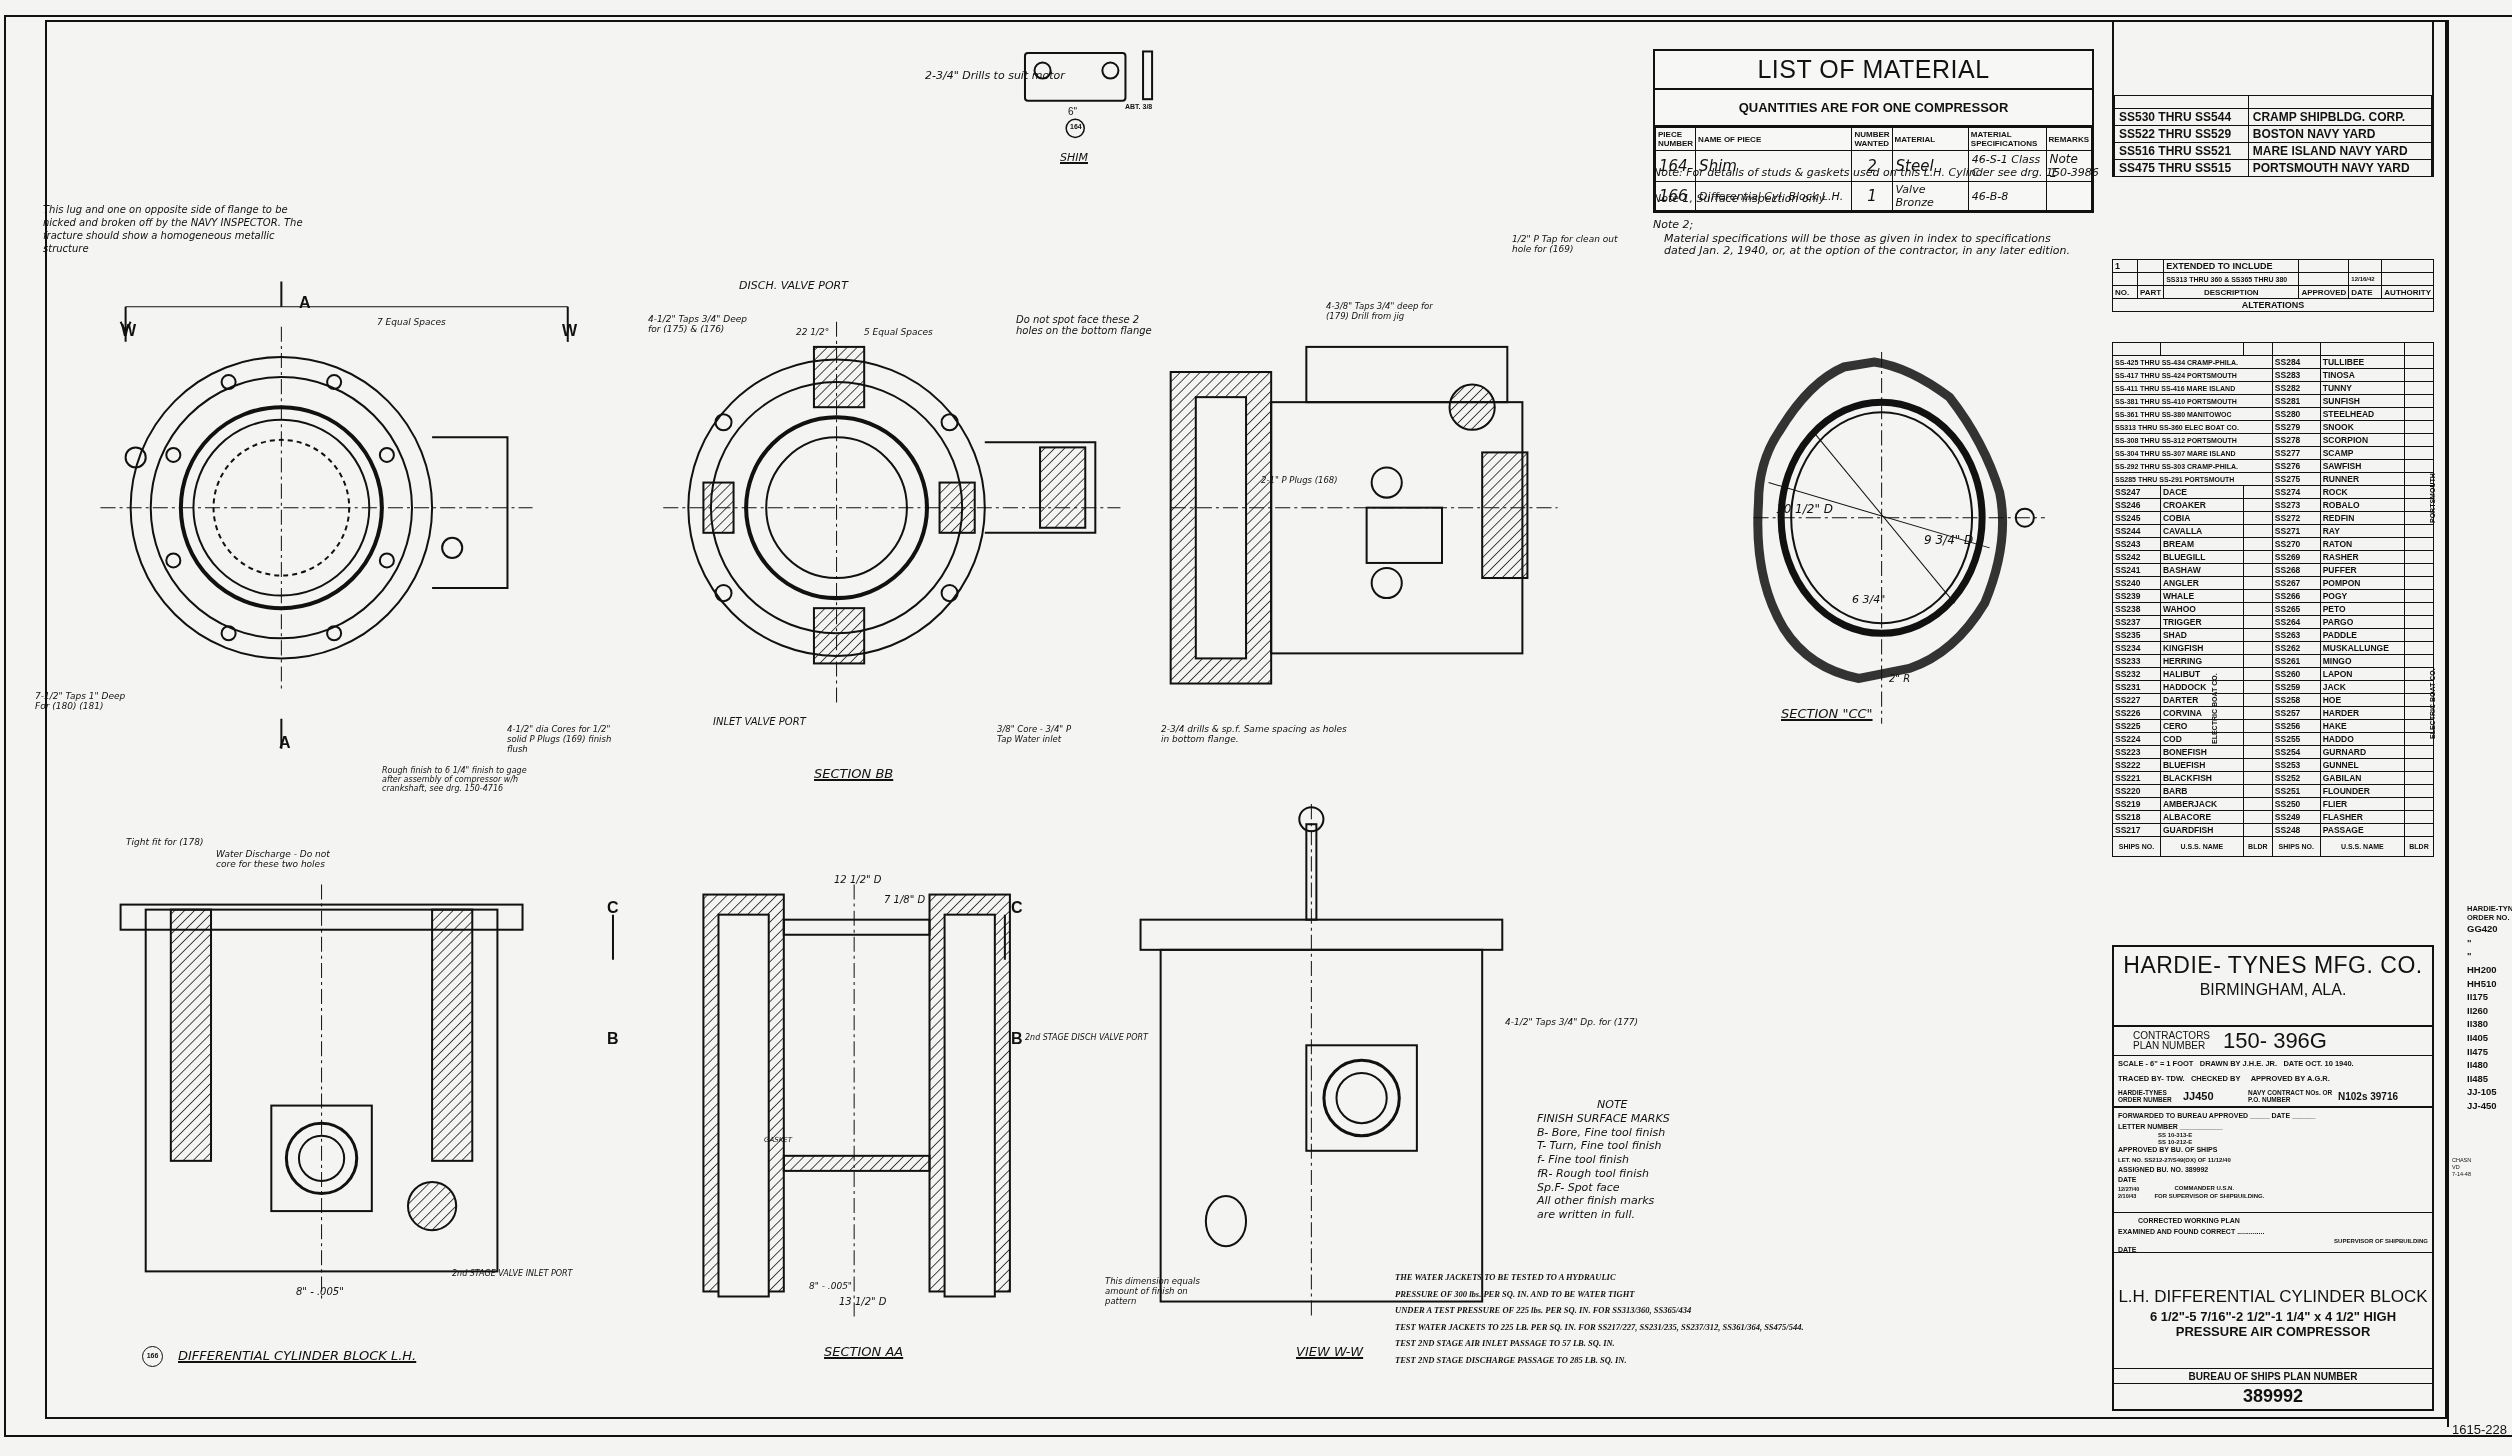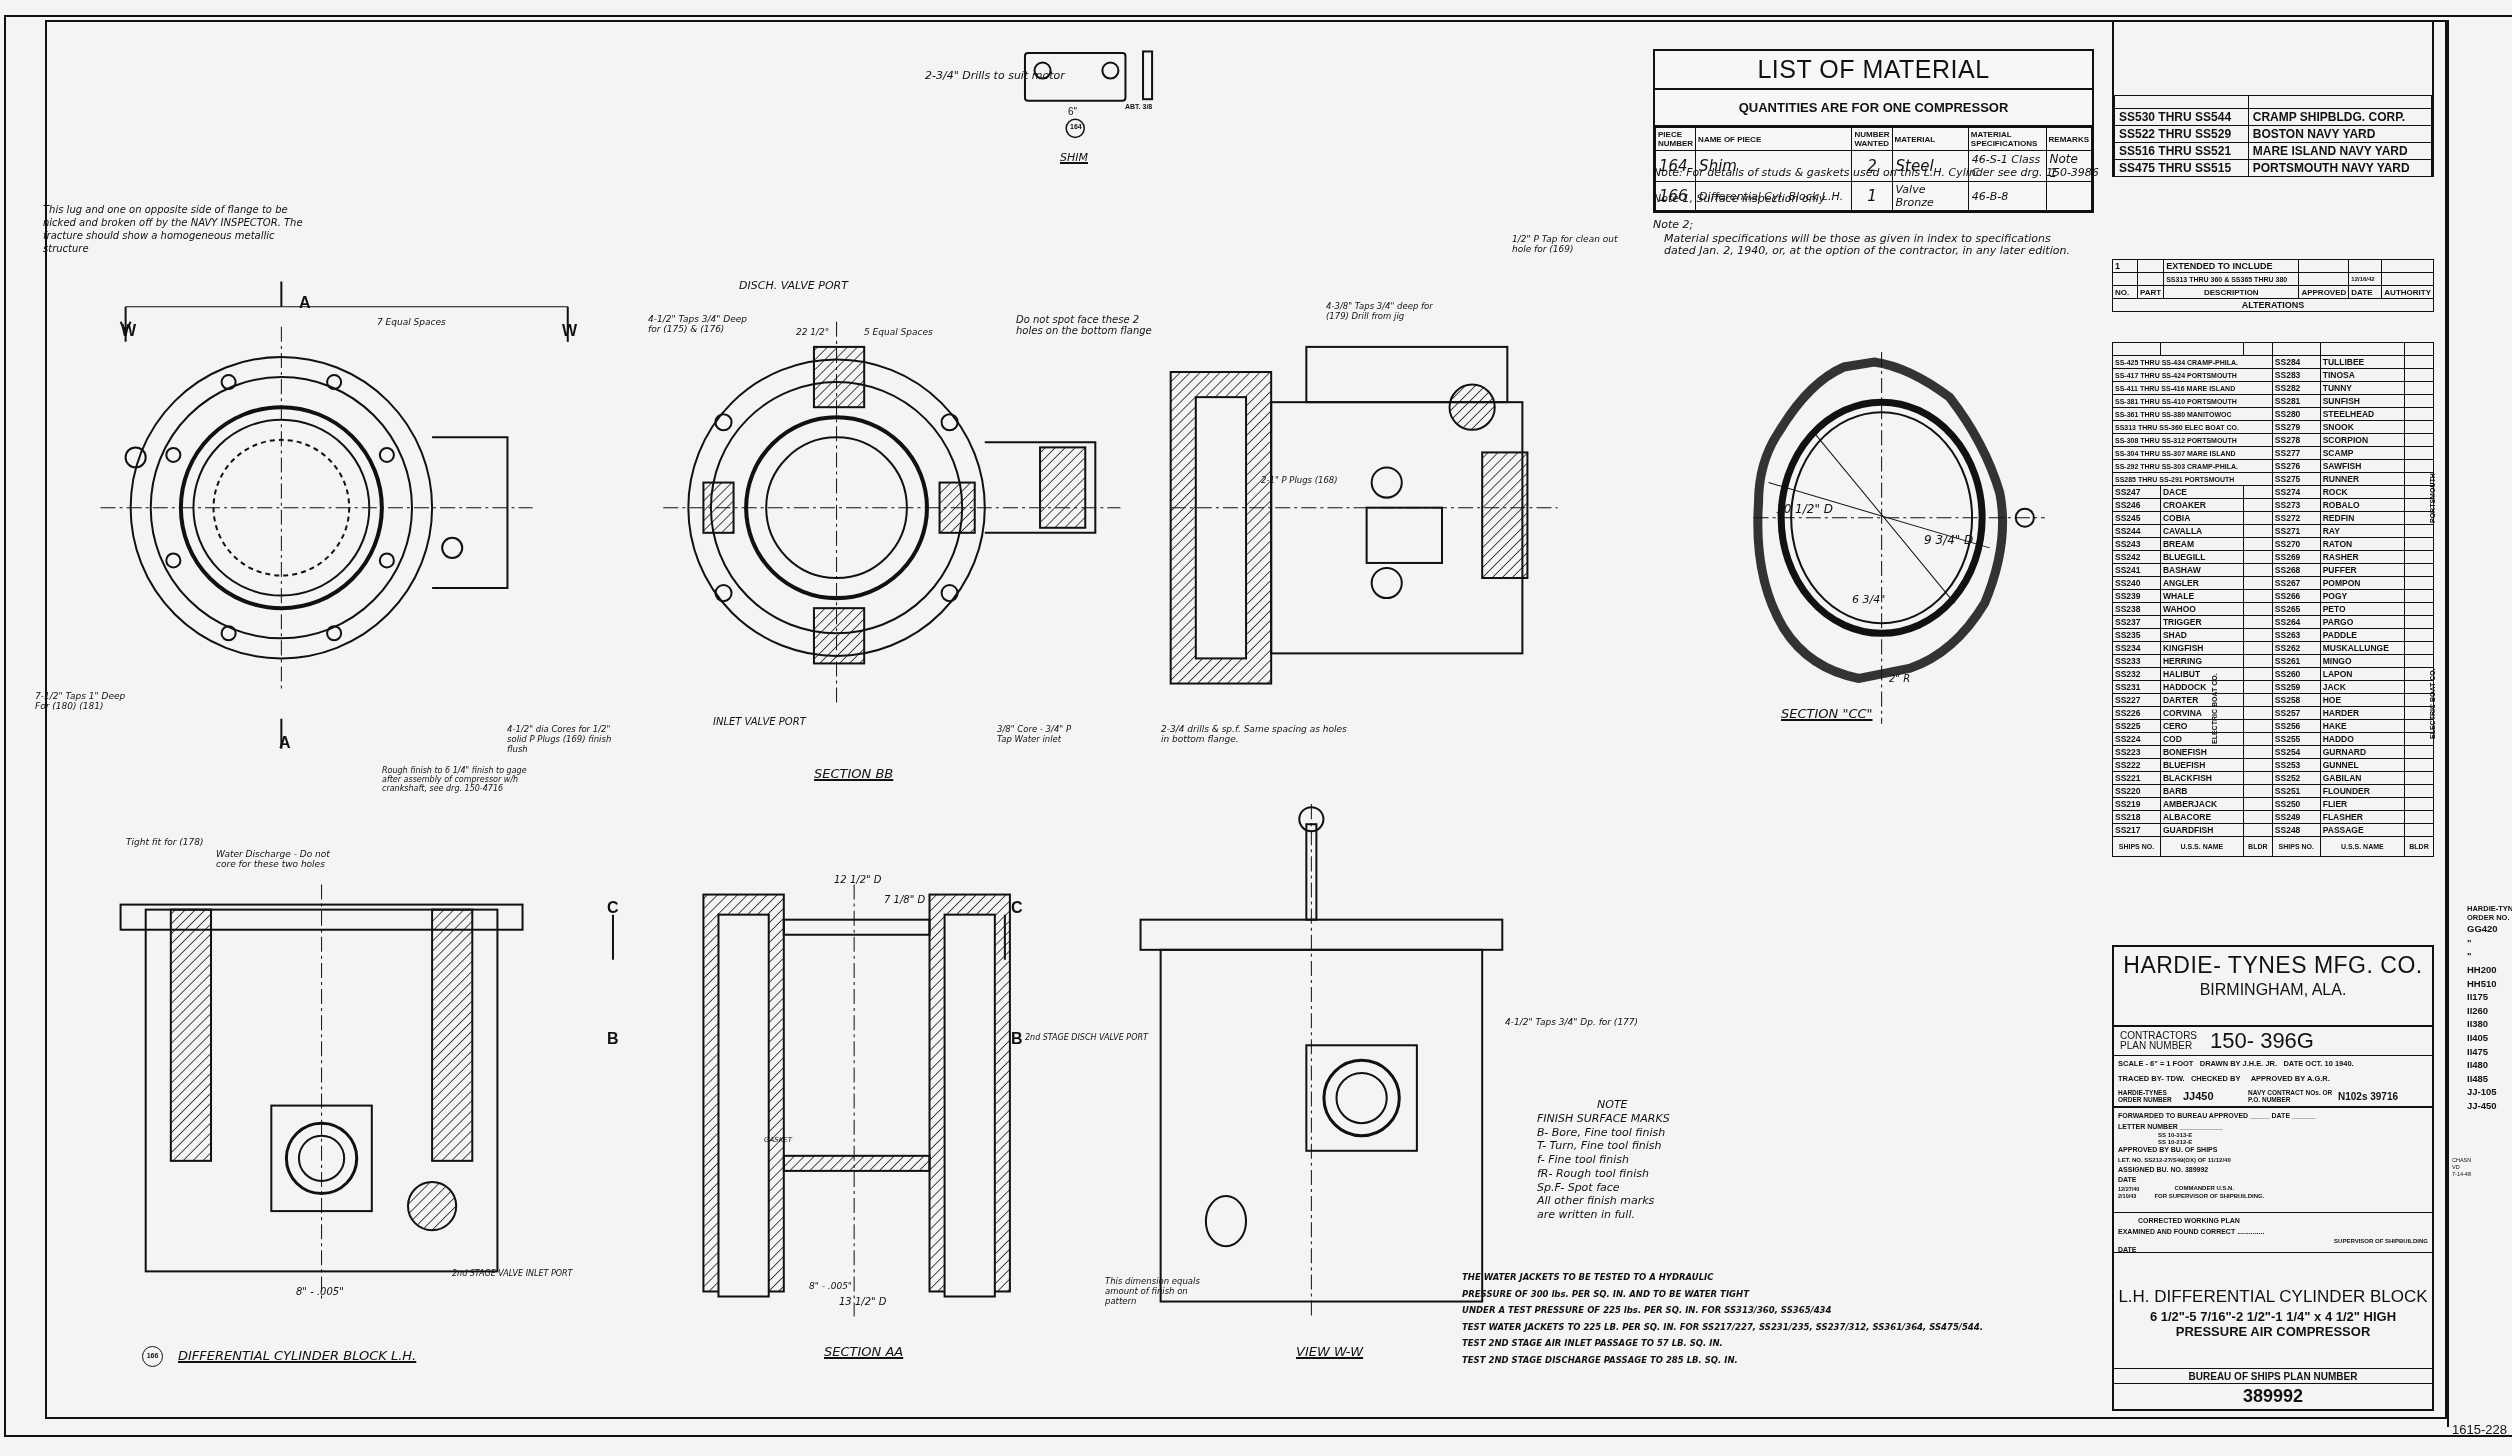--- a/index.html
+++ b/index.html
@@ -36,21 +36,21 @@
   .subs table { width: 100%; border-collapse: collapse; }
   .subs td { border: 1px solid #111; font-size: 8.5px; padding: 0 2px; height: 13px; font-weight: bold; white-space: nowrap; overflow: hidden; }
   .subs .c1 { width: 32px; } .subs .c2 { width: 70px; } .subs .c3 { width: 21px; } .subs .c4 { width: 32px; } .subs .c5 { width: 70px; } .subs .c6 { width: 20px; }
   .subs .foot td { font-size: 7px; text-align: center; height: 20px; }
 
   
   .tb { position: absolute; left: 2112px; top: 945px; width: 322px; border: 2px solid #111; }
   .tb-co { text-align: center; padding: 5px 0; border-bottom: 2px solid #111; height: 80px; }
   .tb-co .name { font-size: 23px; letter-spacing: 0.5px; }
   .tb-co .city { font-size: 16px; margin-top: 2px; }
-  .tb-plan { display: flex; align-items: center; border-bottom: 1.5px solid #111; height: 29px; padding: 0 6px; }
+  .tb-plan { display: flex; align-items: center; border-bottom: 1.5px solid #111; height: 29px; padding: 0 19px; }
   .tb-plan .lbl { font-size: 10px; width: 90px; line-height: 1.05; }
   .tb-plan .num { font-size: 22px; }
   .tb-row { font-size: 7.5px; font-weight: bold; padding: 3px 4px; white-space: nowrap; }
   .tb-appr { border-top: 1.5px solid #111; border-bottom: 1.5px solid #111; padding: 3px 4px; font-size: 7px; font-weight: bold; line-height: 1.5; height: 106px; position: relative; }
   .tb-corr { padding: 2px 4px; font-size: 7px; font-weight: bold; line-height: 1.6; height: 39px; }
   .tb-title { border-top: 1.5px solid #111; text-align: center; height: 116px; padding-top: 34px; }
   .tb-title .t1 { font-size: 17px; }
   .tb-title .t2 { font-size: 13px; font-weight: bold; margin-top: 2px; }
   .tb-bu { border-top: 1.5px solid #111; text-align: center; font-size: 10px; font-weight: bold; padding: 1.5px 0; }
   .tb-bunum { border-top: 1.5px solid #111; text-align: center; font-size: 18px; font-weight: bold; padding: 2px 0; }
@@ -255,21 +255,21 @@
   <div style="padding-left:60px;">NOTE</div>
   <div>FINISH SURFACE MARKS</div>
   <div>B- Bore, Fine tool finish</div>
   <div>T- Turn, Fine tool finish</div>
   <div>f- Fine tool finish</div>
   <div>fR- Rough tool finish</div>
   <div>Sp.F- Spot face</div>
   <div style="width:131px;">All other finish marks are written in full.</div>
 </div>
 
-<div class="abs hand" style="left:1462px;top:1269px;font-size:8.5px;line-height:1.95;font-weight:bold;">
+<div class="abs hand" style="left:1395px;top:1269px;font-size:8.5px;line-height:1.95;font-weight:bold;font-family:Liberation Serif, serif;">
   <div>THE WATER JACKETS TO BE TESTED TO A HYDRAULIC</div>
   <div>PRESSURE OF 300 lbs. PER SQ. IN. AND TO BE WATER TIGHT</div>
   <div>UNDER A TEST PRESSURE OF 225 lbs. PER SQ. IN. FOR SS313/360, SS365/434</div>
   <div>TEST WATER JACKETS TO 225 LB. PER SQ. IN. FOR SS217/227, SS231/235, SS237/312, SS361/364, SS475/544.</div>
   <div>TEST 2ND STAGE AIR INLET PASSAGE TO 57 LB. SQ. IN.</div>
   <div>TEST 2ND STAGE DISCHARGE PASSAGE TO 285 LB. SQ. IN.</div>
 </div>
 
 <div class="lom">
   <div class="lom-title">LIST OF MATERIAL</div>

